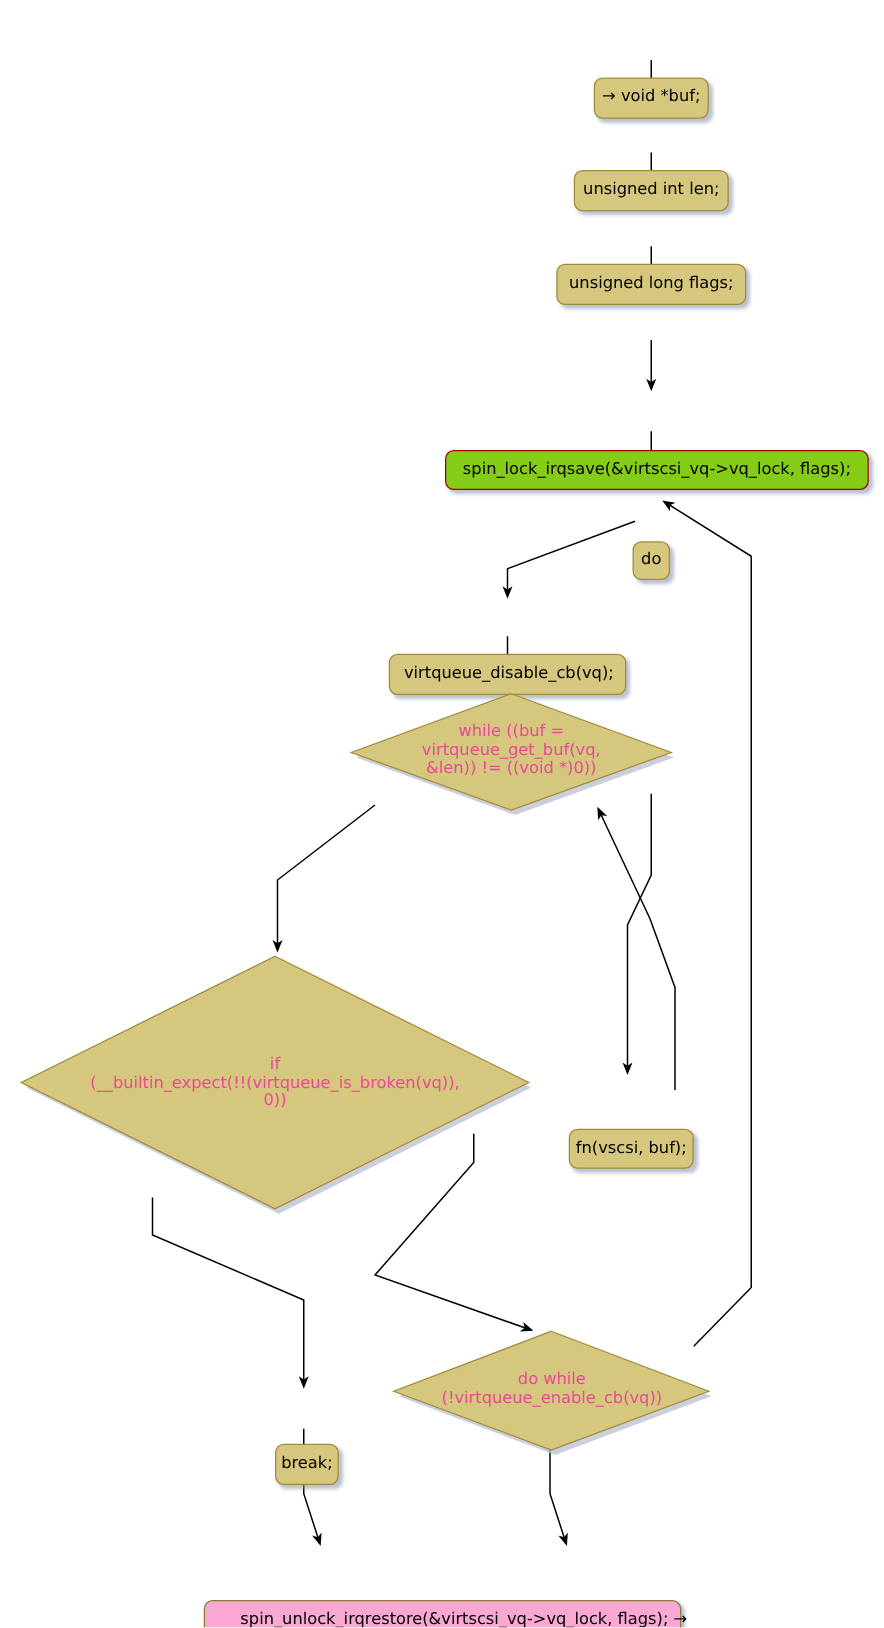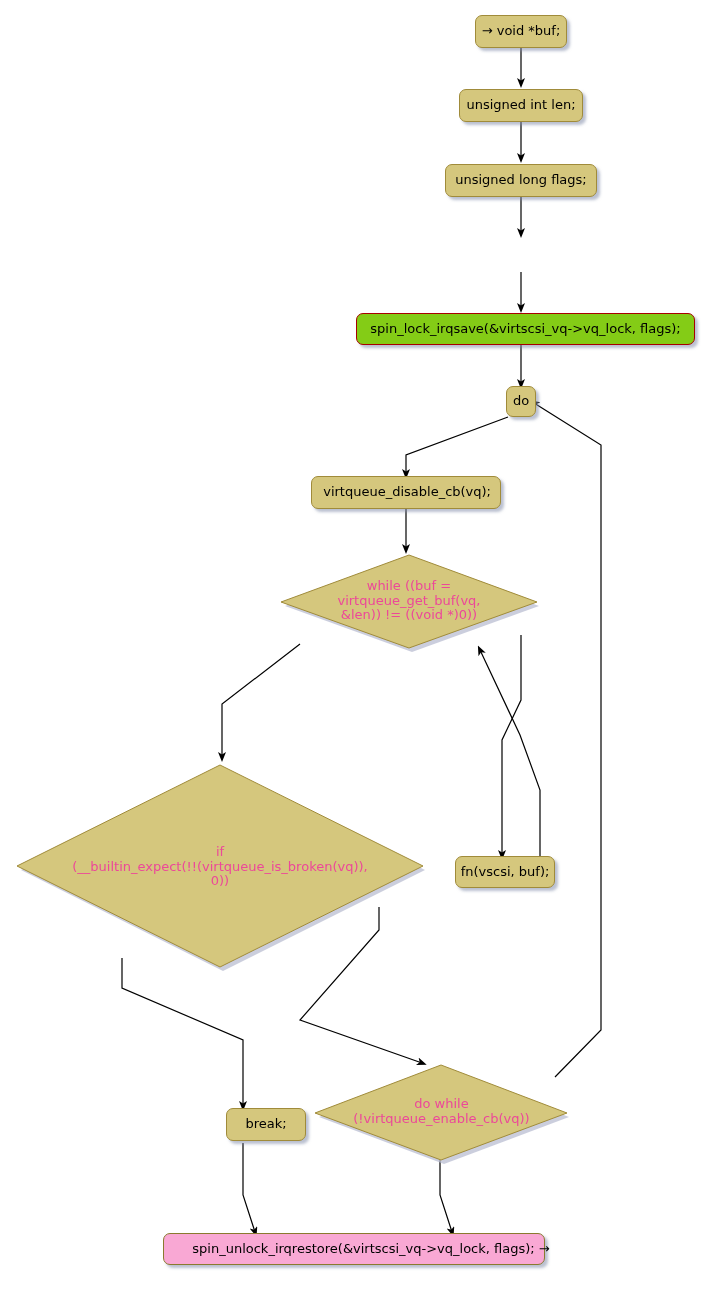--- a/index.html
+++ b/index.html
@@ -29,20 +29,21 @@
   .node {
     position: absolute;
     box-sizing: border-box;
     display: flex;
     align-items: center;
     justify-content: center;
     text-align: center;
     color: #000000;
     white-space: pre;
     line-height: 1.12;
+    margin-top: 47px;
   }
   .box {
     border: 1px solid #a08b3a;
     border-radius: 7px;
     background: #d5c77d;
     box-shadow: 3px 3px 3px rgba(130,140,170,0.55);
     font-size: 13px;
     padding: 0 9px;
   }
   .box.red {
@@ -132,21 +133,21 @@
   </div>
 
   <div class="node box" style="left:311px; top:476px; width:190px; height:33px;justify-content:flex-end;">
     <span>virtqueue_disable_cb(vq);</span>
   </div>
 
   <div class="node box" style="left:455px; top:856px; width:100px; height:32px;">
     <span>fn(vscsi, buf);</span>
   </div>
 
-  <div class="node box" style="left:226px; top:1108px; width:80px; height:33px;">
+  <div class="node box" style="left:220px; top:1108px; width:51px; height:33px;">
     <span>break;</span>
   </div>
 
   <div class="node box green" style="left:163px; top:1233px; width:382px; height:32px;">
     <span>spin_unlock_irqrestore(&amp;virtscsi_vq-&gt;vq_lock, flags); →</span>
   </div>
 
   <div class="diamond-wrap" style="left:278px; top:552px; width:262px; height:98px;">
     <svg width="262" height="98" viewBox="0 0 262 98" xmlns="http://www.w3.org/2000/svg">
       <polygon points="131,4 258,51 131,97 4,51" fill="#b9bed2" opacity="0.75" transform="translate(3,3)"></polygon>

